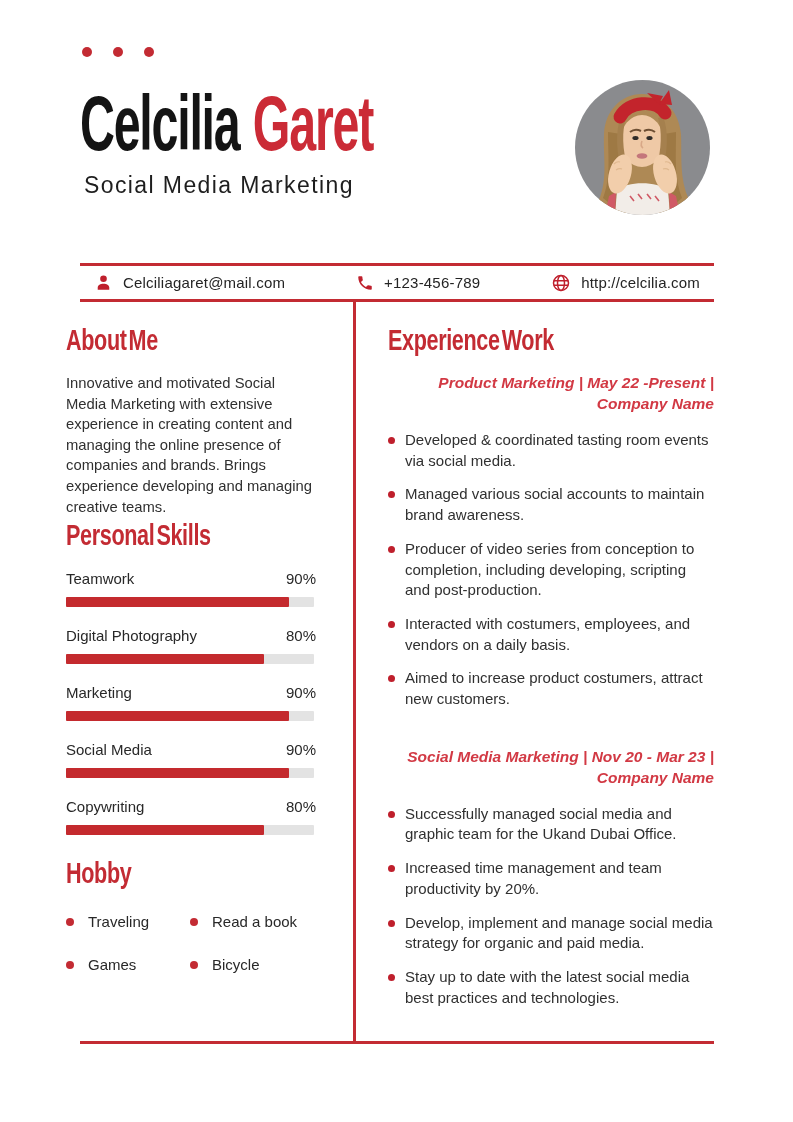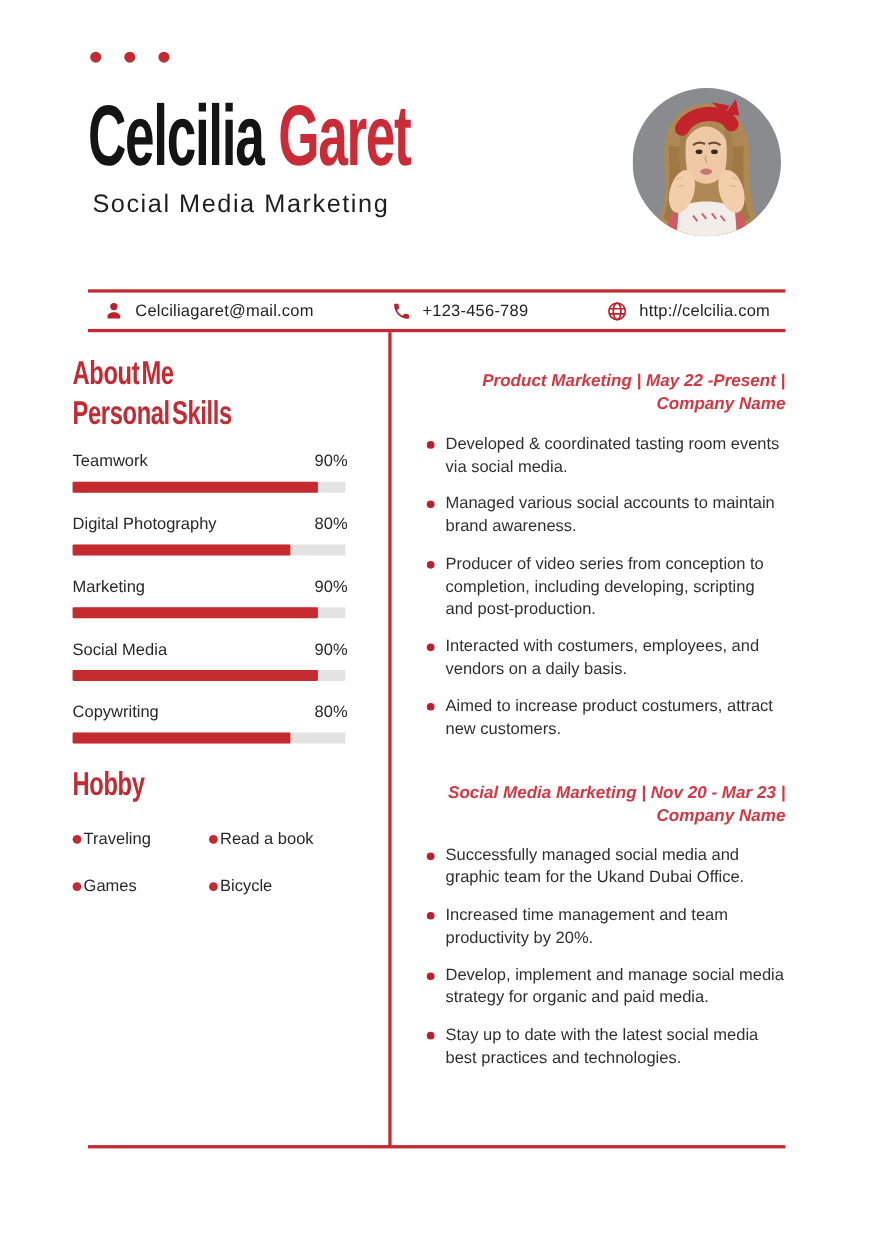--- a/index.html
+++ b/index.html
@@ -44,21 +44,21 @@
   h2.heading .cond{display:inline-block;transform:scaleX(0.72);transform-origin:0 55%;letter-spacing:-0.5px;word-spacing:-5px;white-space:nowrap;}
   .about-text{margin:15px 0 0;width:248px;font-size:14.8px;line-height:20.6px;color:var(--ink);}
   .skills-heading{margin-top:18px;}
   .skills-list{margin-top:17px;}
   .skill{margin-bottom:20px;}
   .skill-row{display:flex;justify-content:space-between;align-items:baseline;font-size:15px;color:#282828;line-height:18px;}
   .skill-track{margin-top:9px;width:248px;height:10px;background:var(--track);border-radius:1px;}
   .skill-fill{height:100%;background:#C42A2E;border-radius:1px;}
   .hobby-heading{margin-top:8px;}
   .hobby-grid{margin-top:22px;display:grid;grid-template-columns:124px auto;row-gap:26px;}
-  .hobby-item{display:flex;align-items:center;gap:2px;font-size:15px;color:#282828;}
+  .hobby-item{display:flex;align-items:center;gap:14px;font-size:15px;color:#282828;}
   .bullet-dot{width:8px;height:8px;border-radius:50%;background:var(--red);flex:0 0 auto;}
   
   .job-title{margin-top:14px;font-size:15.5px;line-height:21px;font-style:italic;font-weight:600;color:var(--red-bright);text-align:right;}
   .job-title2{margin-top:36px;}
   ul.bullets{margin:16px 0 0;padding:0;list-style:none;}
   ul.bullets li{
     position:relative;padding-left:17px;margin-bottom:13px;
     font-size:15px;line-height:20.7px;color:var(--ink);
   }
   ul.bullets li::before{
@@ -140,20 +140,21 @@
       </svg>
       <span>http://celcilia.com</span>
     </div>
   </div>
 
   <div class="divider-v"></div>
   <div class="rule-bottom"></div>
 
   <div class="col-left">
     <h2 class="heading"><span class="cond">About Me</span></h2>
+    <p class="about-text">Innovative and motivated Social Media Marketing with extensive experience in creating content and managing the online presence of companies and brands. Brings experience developing and managing creative teams.</p>
 
     <h2 class="heading skills-heading"><span class="cond">Personal Skills</span></h2>
     <div class="skills-list">
       <div class="skill">
         <div class="skill-row">
           <span>Teamwork</span>
           <span>90%</span>
         </div>
         <div class="skill-track">
             <div class="skill-fill" style="width:90%"></div>
@@ -212,20 +213,21 @@
         <span>Games</span>
       </div>
       <div class="hobby-item">
         <span class="bullet-dot"></span>
         <span>Bicycle</span>
       </div>
     </div>
   </div>
 
   <div class="col-right">
+    <h2 class="heading"><span class="cond">Experience Work</span></h2>
 
     <div class="job-title">
       <div>Product Marketing | May 22 -Present |</div>
       <div>Company Name</div>
     </div>
     <ul class="bullets">
       <li>Developed &amp; coordinated tasting room events via social media.</li>
       <li>Managed various social accounts to maintain brand awareness.</li>
       <li>Producer of video series from conception to completion, including developing, scripting and post-production.</li>
       <li>Interacted with costumers, employees, and vendors on a daily basis.</li>

